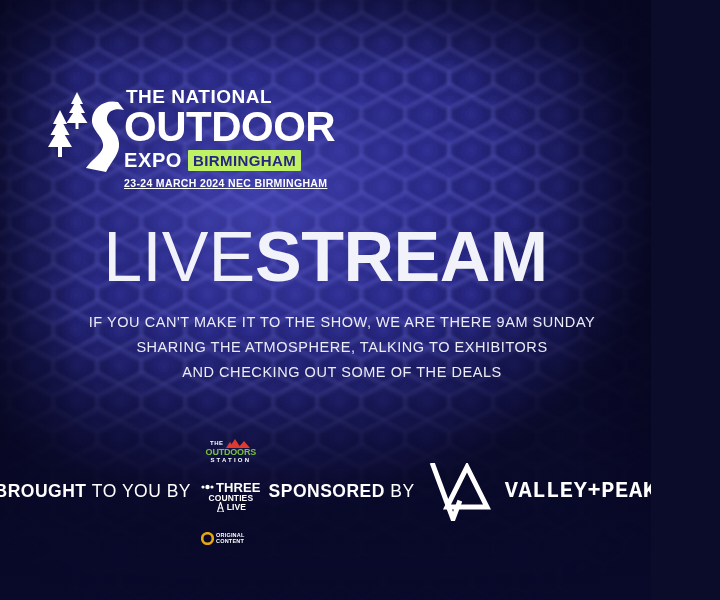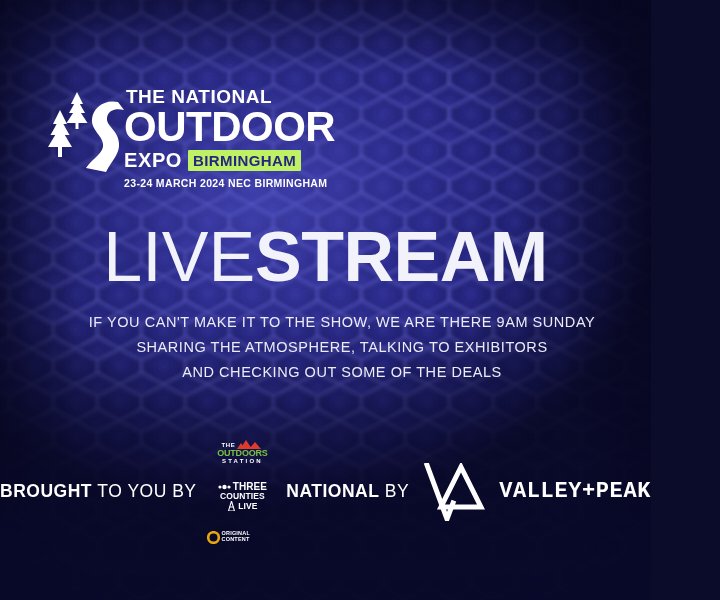--- a/index.html
+++ b/index.html
@@ -129,20 +129,21 @@
     border-radius: 1px;
   }
   .lw-dates {
     color: #ffffff;
     font-size: 10.5px;
     font-weight: bold;
     letter-spacing: 0.35px;
     line-height: 1;
     margin-top: 7px;
     white-space: nowrap;
+    text-decoration: underline;
   }
 
   
   .headline {
     position: absolute;
     left: 0;
     right: 0;
     top: 222px;
     text-align: center;
     color: #f2f2fb;
@@ -204,21 +205,21 @@
   .ps-row { display: flex; align-items: center; justify-content: center; gap: 2px; }
 
   .ps-the { color: #ffffff; font-size: 6px; font-weight: bold; letter-spacing: 0.6px; }
   .ps-outdoors { color: #7ac143; font-size: 9px; font-weight: bold; letter-spacing: -0.2px; }
   .ps-station { color: #ffffff; font-size: 6px; font-weight: bold; letter-spacing: 2.2px; }
   .ps-mountain svg { display:block; }
 
   .ps-three, .ps-counties, .ps-live {
     color: #ffffff; font-weight: bold; letter-spacing: 0.1px;
   }
-  .ps-three { font-size: 10px; }
+  .ps-three { font-size: 13px; }
   .ps-counties { font-size: 8.5px; }
   .ps-live { font-size: 8.5px; }
   .ps-tower svg, .ps-dots svg { display:block; }
 
   .ps-orig { display: flex; align-items: center; gap: 2px; margin-top: 2px; }
   .ps-orig-text { display:flex; flex-direction: column; line-height: 1.05; }
   .ps-orig-text span { color:#ffffff; font-size: 5.5px; font-weight: bold; letter-spacing: 0.2px; }
   .ps-orig-ring svg { display:block; }
 
   
@@ -1012,21 +1013,21 @@
           </span>
           <span class="ps-orig-text">
             <span>ORIGINAL</span>
             <span>CONTENT</span>
           </span>
         </div>
 
       </div>
 
       <div class="credit-text">
-        <span class="b">NATIONAL</span><span class="r">&nbsp;</span><span class="r">BY</span>
+        <span class="b">SPONSORED</span><span class="r">&nbsp;</span><span class="r">BY</span>
       </div>
 
       <div class="vp-lockup">
         <div class="vp-mark">
           <svg viewBox="0 0 62 58" xmlns="http://www.w3.org/2000/svg" aria-hidden="true">
 
             <path d="M4,2 L24,56 L30,40" fill="none" stroke="#ffffff" stroke-width="5" stroke-linecap="square" stroke-linejoin="miter"></path>
 
             <polygon points="38,4 58,44 18,44" fill="none" stroke="#ffffff" stroke-width="5" stroke-linejoin="miter"></polygon>
           </svg>

